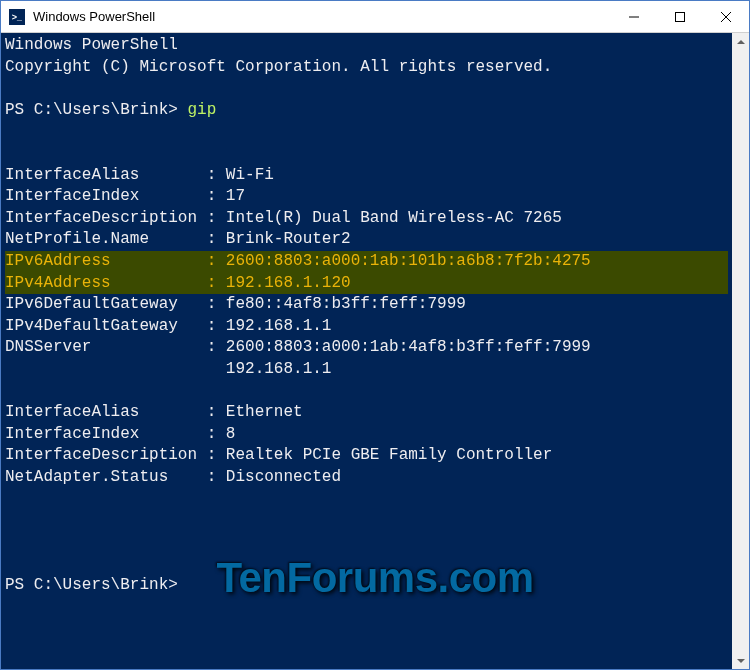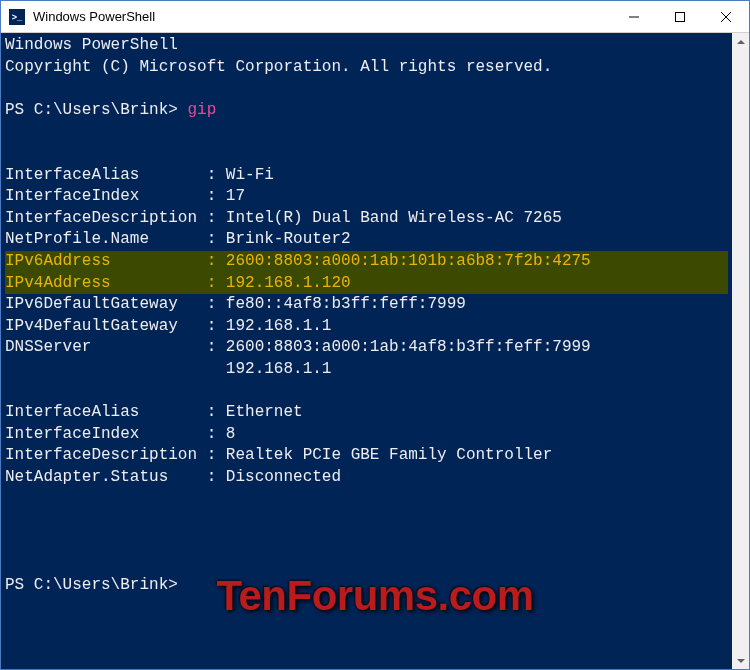--- a/index.html
+++ b/index.html
@@ -87,32 +87,32 @@
     .scroll-btn {
       height: 17px;
       background: #f0f0f0;
       display: flex;
       align-items: center;
       justify-content: center;
       color: #606060;
       font-size: 8px;
     }
     .scroll-track { flex: 1; background: #f0f0f0; }
-    .cmd { color: #ec4899; }
+    .cmd { color: #bef264; }
     .hl { background: #3b4a00; color: #eab308; display: inline-block; width: 100%; }
     .row { display: block; }
     .watermark {
       position: absolute;
       left: 50%;
       transform: translateX(-50%);
-      bottom: 50px;
+      bottom: 68px;
       font-family: 'Segoe UI', Arial, sans-serif;
       font-size: 42px;
       font-weight: 800;
-      color: #b91c1c;
+      color: #0369a1;
       text-shadow: 2px 2px 4px rgba(0,0,0,0.9), -1px -1px 2px rgba(0,0,0,0.7);
       pointer-events: none;
       letter-spacing: -0.5px;
     }
   </style>
 </head>
 <body>
 
 <div class="window">
   <div class="titlebar">

